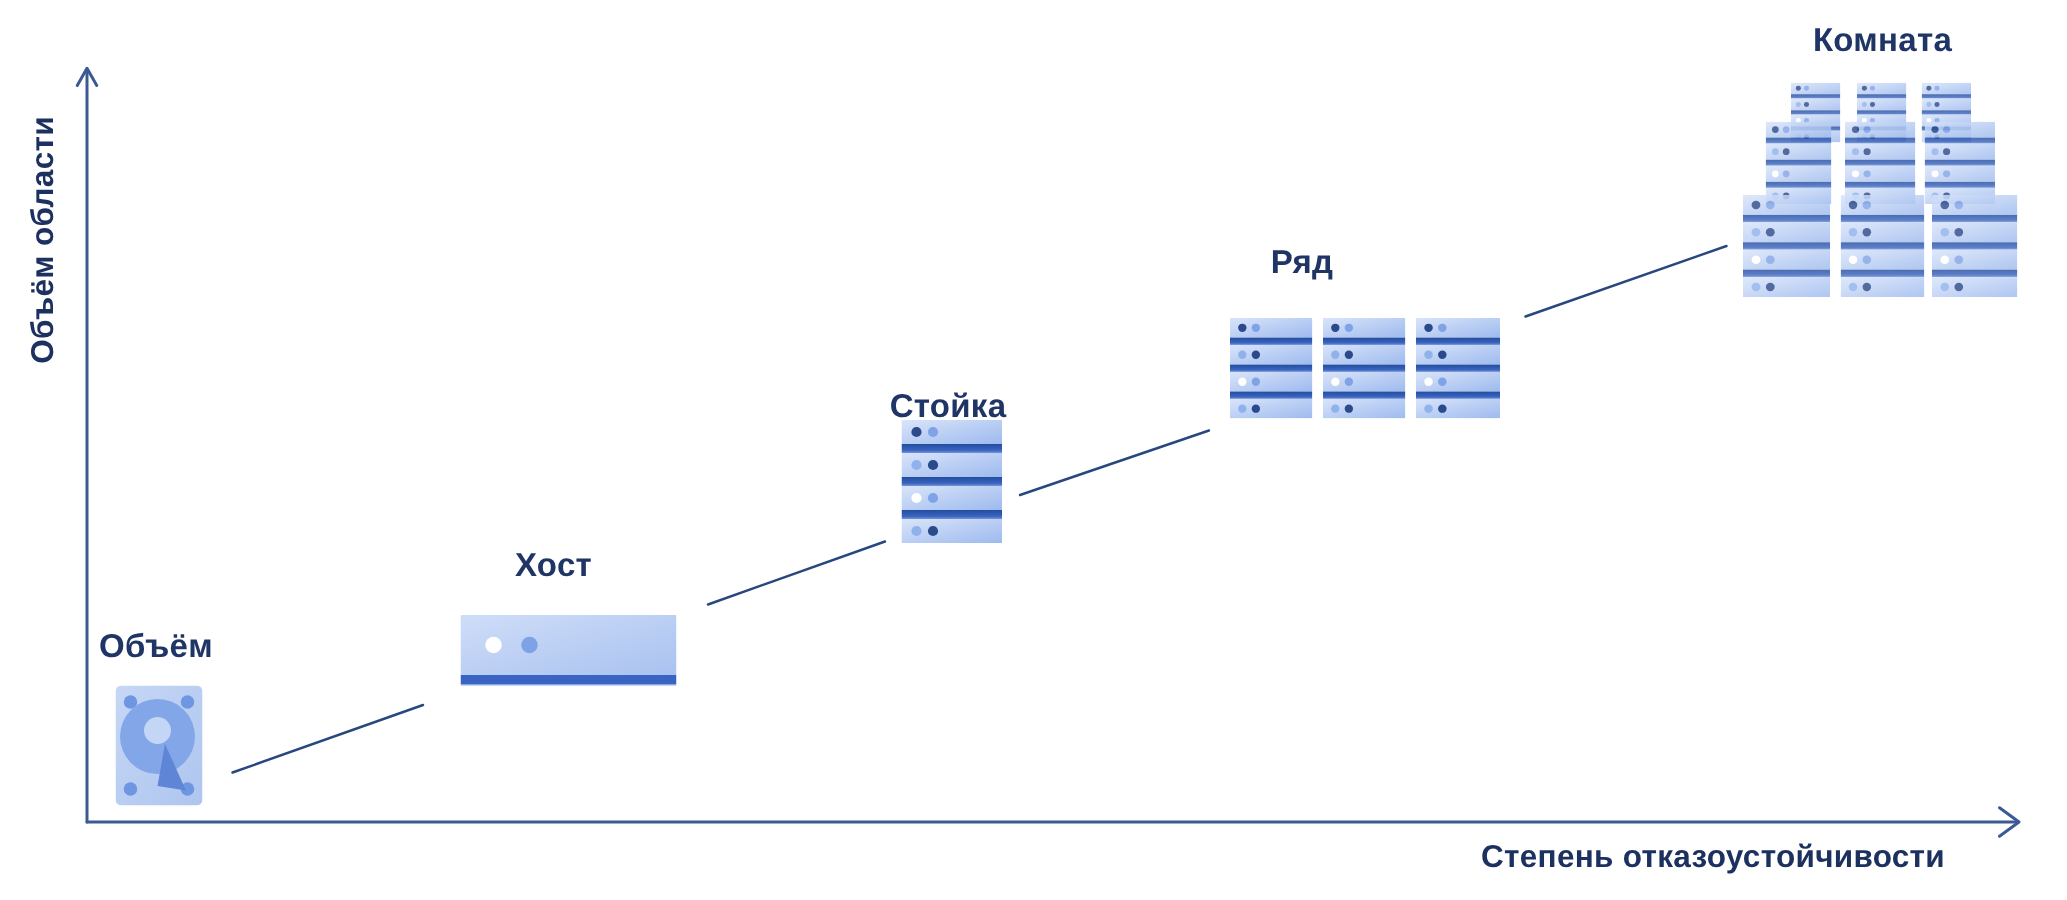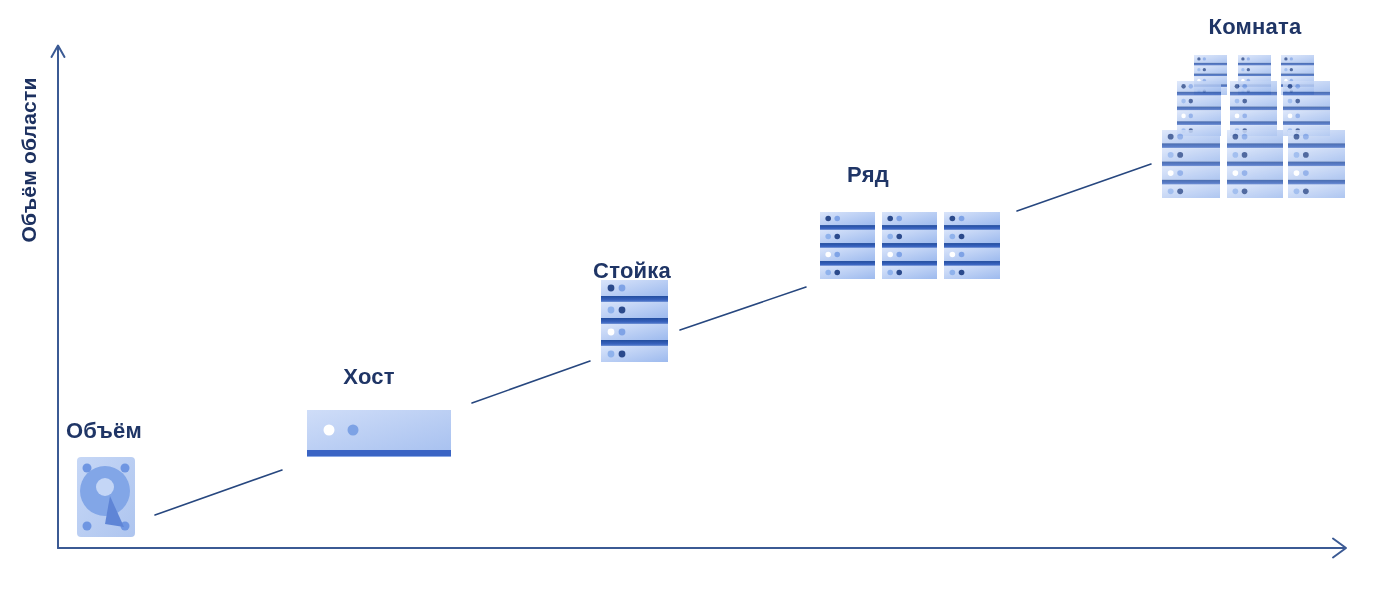--- a/index.html
+++ b/index.html
@@ -92,20 +92,21 @@
     </g>
     <g stroke="#27477f" stroke-width="1.6" stroke-linecap="round">
       <line x1="155" y1="515" x2="282" y2="470"></line>
       <line x1="472" y1="403" x2="590" y2="361"></line>
       <line x1="680" y1="330" x2="806" y2="287"></line>
       <line x1="1017" y1="211" x2="1151" y2="164"></line>
     </g>
   </svg>
 
   <div class="axis-label y" style="left:29px; top:160px;">Объём области</div>
+  <div class="axis-label x" style="left:1142px; top:560px;">Степень отказоустойчивости</div>
 
   <div class="item-label" style="left:104px;  top:418px;">Объём</div>
   <div class="item-label" style="left:369px;  top:364px;">Хост</div>
   <div class="item-label" style="left:632px;  top:258px;">Стойка</div>
   <div class="item-label" style="left:868px;  top:162px;">Ряд</div>
   <div class="item-label" style="left:1255px; top:14px;">Комната</div>
 
   <svg class="icon" style="left:77px; top:457px;" width="58" height="80" viewBox="0 0 58 80">
     <rect x="0" y="0" width="58" height="80" rx="4" fill="url(#g-disk)"></rect>
     <circle cx="10" cy="11" r="4.5" fill="#6f96e2"></circle>

